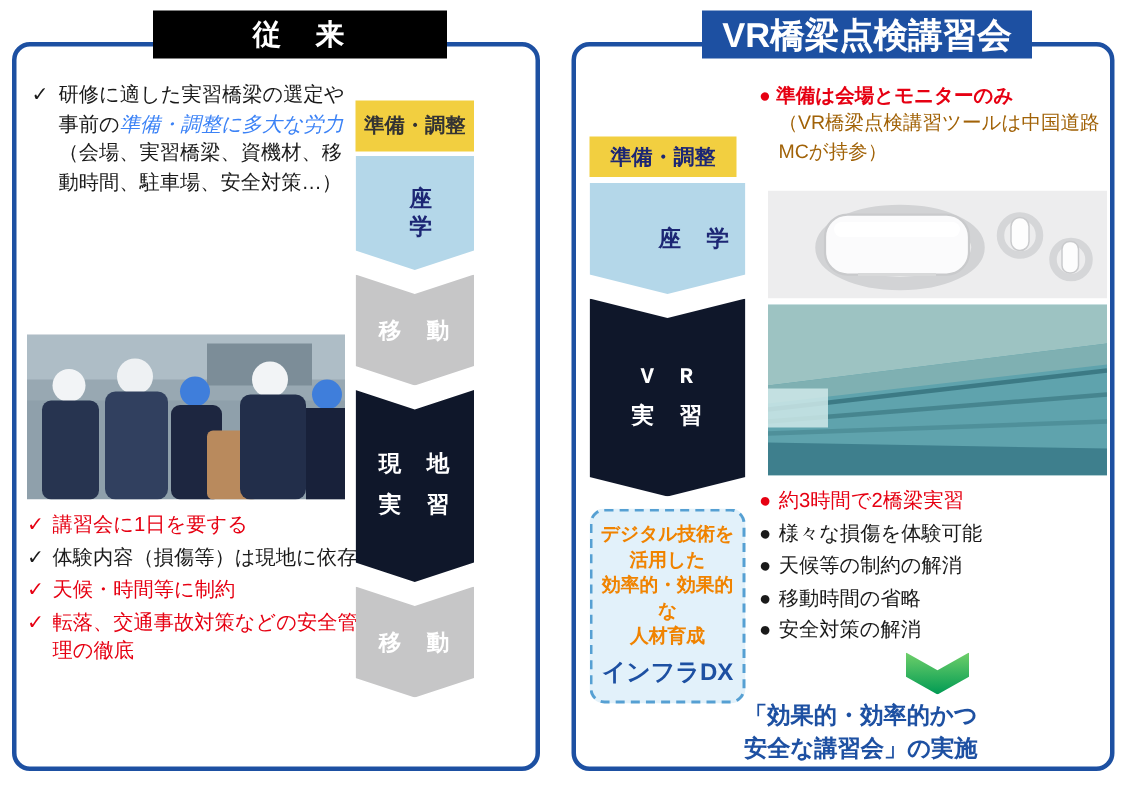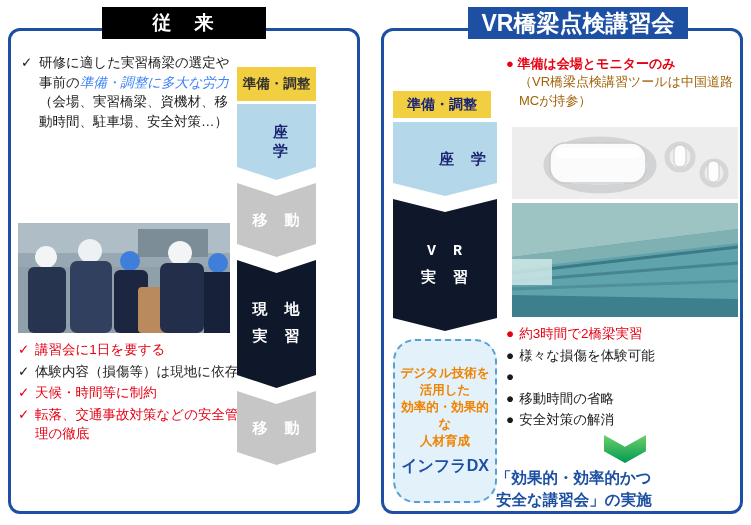--- a/index.html
+++ b/index.html
@@ -10,21 +10,21 @@
   .panel {
     position:absolute; top:28px; height:486px; background:#fff;
     border:3px solid #1d50a2; border-radius:12px; box-sizing:border-box;
   }
   .panel.left  { left:8px;   width:352px; }
   .panel.right { left:381px; width:362px; }
   .header {
     position:absolute; top:7px; height:32px; display:flex; align-items:center;
     justify-content:center; color:#fff; font-weight:bold; z-index:3;
   }
-  .header.hl { left:102px; width:164px; background:#000000; font-size:19px; letter-spacing:2px; }
+  .header.hl { left:102px; width:196px; background:#000000; font-size:19px; letter-spacing:2px; }
   .header.hr { left:468px; width:220px; background:#1d50a2; font-size:23px; }
 
   
   .intro { position:absolute; left:10px; top:22px; width:214px; font-size:13.5px; line-height:1.45; color:#1a1a1a; }
   .hang { position:relative; padding-left:18px; }
   .chk  { position:absolute; left:0; top:0; font-weight:bold; }
   .red-text { color:#3b82f6;font-style:italic; }
 
   .photo-workers { position:absolute; left:7px;  top:192px; width:212px; height:110px; }
   .photo-workers svg, .photo-vr svg, .photo-bridge svg { display:block; width:100%; height:100%; }
@@ -47,21 +47,21 @@
   }
   .chev.flat  { clip-path:polygon(0 0,100% 0,100% calc(100% - 13px),50% 100%,0 calc(100% - 13px));padding-left:36px; }
   .chev.notch { clip-path:polygon(0 0,50% 13px,100% 0,100% calc(100% - 13px),50% 100%,0 calc(100% - 13px));font-family:Liberation Mono, monospace; }
   .c-lblue { background:#b4d7e9; color:#1c2674; }
   .c-gray  { background:#c6c6c7; color:#ffffff; }
   .c-navy  { background:#0f172a; color:#ffffff; }
   .h76 { height:76px; } .h74 { height:74px; } .h128 { height:128px; } .h132 { height:132px; }
   .twoline span { display:block; line-height:1.8; }
 
   .dx-box {
-    margin-top:8px; height:164px; box-sizing:border-box; border:2px dashed #56a0d3; border-radius:22px;
+    margin-top:8px; height:130px; box-sizing:border-box; border:2px dashed #56a0d3; border-radius:10px;
     background:#e2f1fa; display:flex; flex-direction:column; align-items:center; justify-content:center;
     text-align:center; font-size:12.5px; font-weight:bold; color:#f08300; line-height:1.35;
   }
   .dx-label { margin-top:6px; font-size:16px; color:#1d50a2; }
 
   
   .r-note { position:absolute; left:122px; top:24px; width:234px; font-size:13px; line-height:1.42; }
   .r-note .lead { color:#e60012; font-weight:bold; }
   .r-note .sub  { color:#a16207; padding-left:13px; }
 
@@ -207,20 +207,21 @@
       <div class="benefit em-red">
         <span>●</span>
         <span>約3時間で2橋梁実習</span>
       </div>
       <div class="benefit em-black">
         <span>●</span>
         <span>様々な損傷を体験可能</span>
       </div>
       <div class="benefit em-black">
         <span>●</span>
+        <span>天候等の制約の解消</span>
       </div>
       <div class="benefit em-black">
         <span>●</span>
         <span>移動時間の省略</span>
       </div>
       <div class="benefit em-black">
         <span>●</span>
         <span>安全対策の解消</span>
       </div>
     </div>

